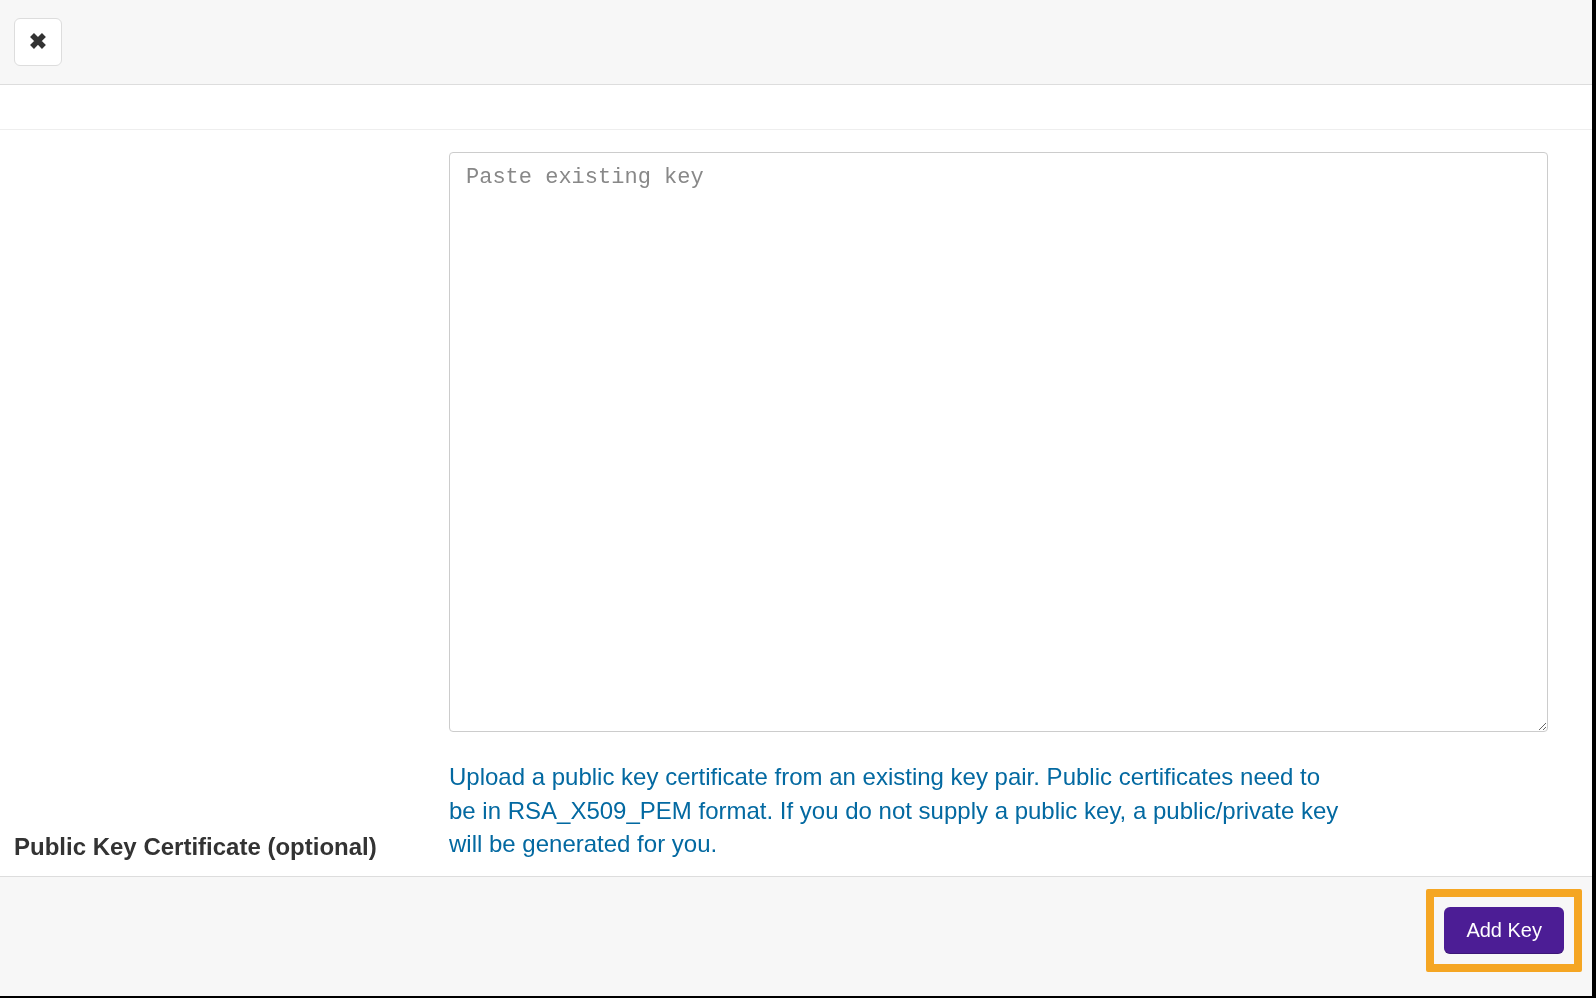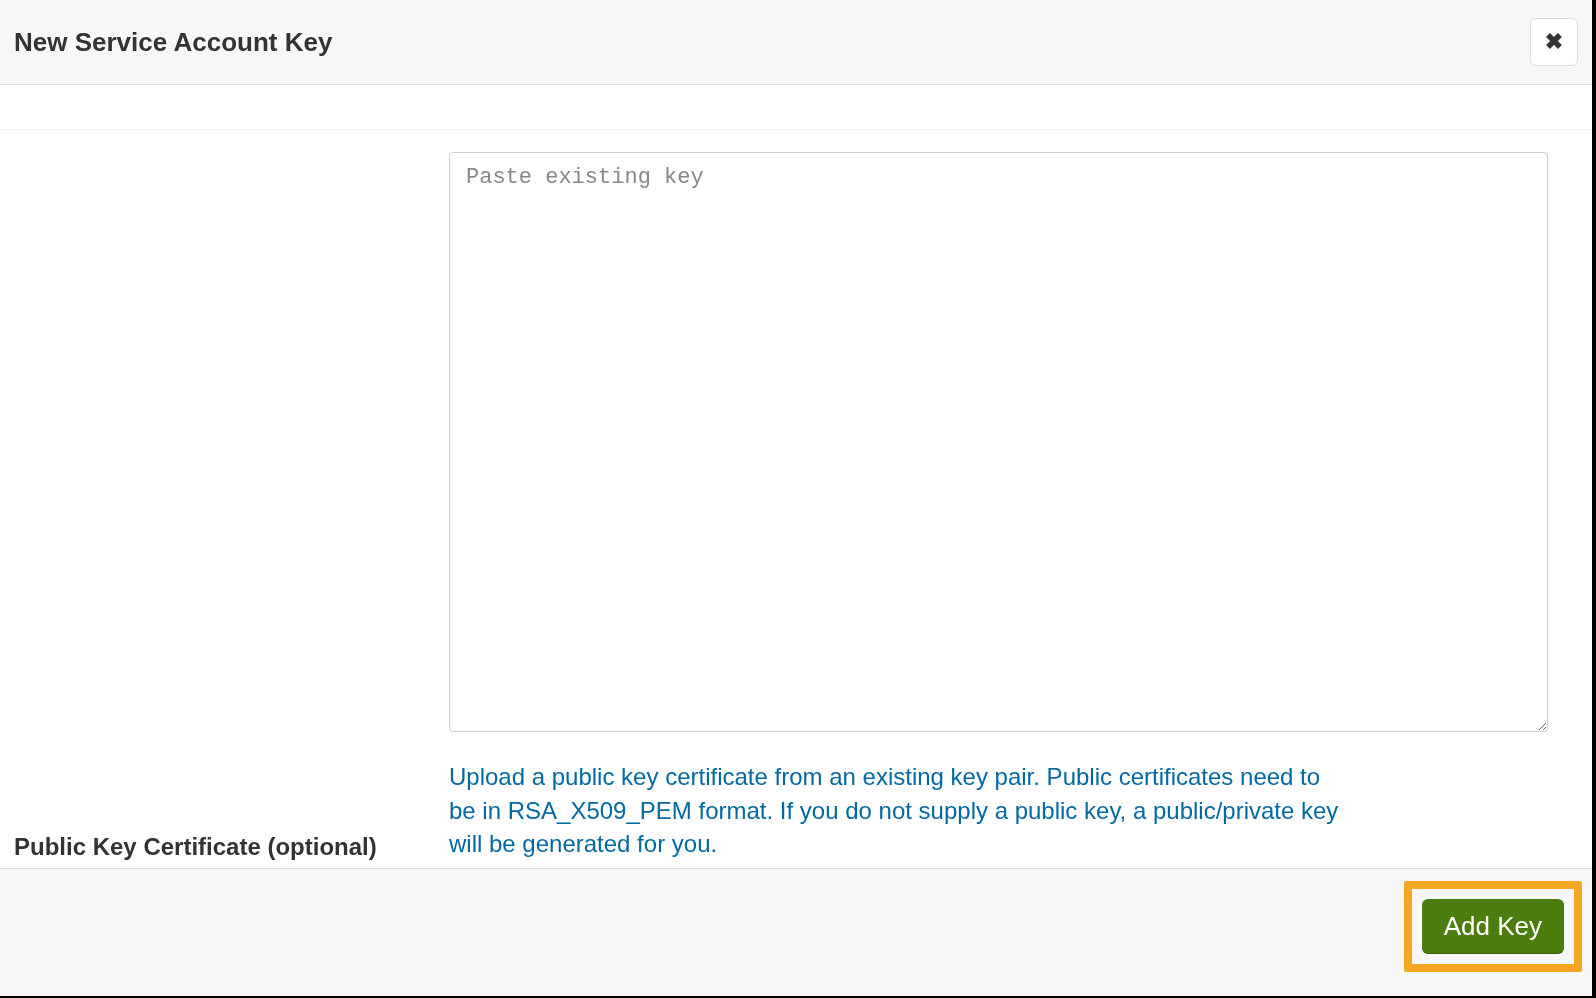--- a/index.html
+++ b/index.html
@@ -111,35 +111,34 @@
   .highlight-box {
     border: 8px solid #f5a623;
     padding: 10px;
     display: inline-block;
     border-radius: 2px;
     position: relative;
     top: -6px;
     right: -10px;
   }
   .add-key-btn {
-    background: #4d7c0f;
+    background: #4c1d95;
     color: #fff;
     border: none;
     border-radius: 6px;
     padding: 12px 22px;
-    font-size: 26px;
+    font-size: 20px;
     cursor: pointer;
     box-shadow: inset 0 -1px 0 rgba(0,0,0,0.2);
   }
 </style>
 </head>
 <body>
 
 <div class="modal-header">
-  <div class="modal-title">New Service Account Key</div>
   <button class="close-btn">
     <span>✖</span>
   </button>
 </div>
 
 <div class="form-row">
 </div>
 
 <div class="form-row no-border">
   <div class="form-label">Public Key Certificate (optional)</div>

